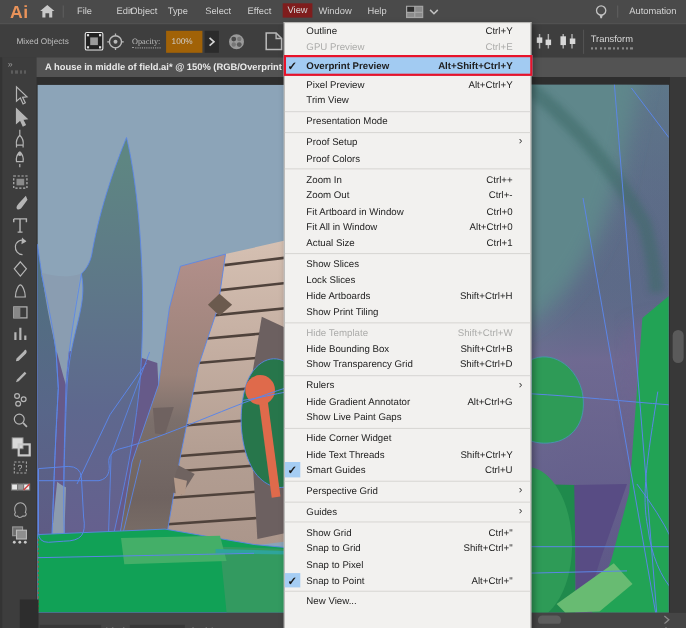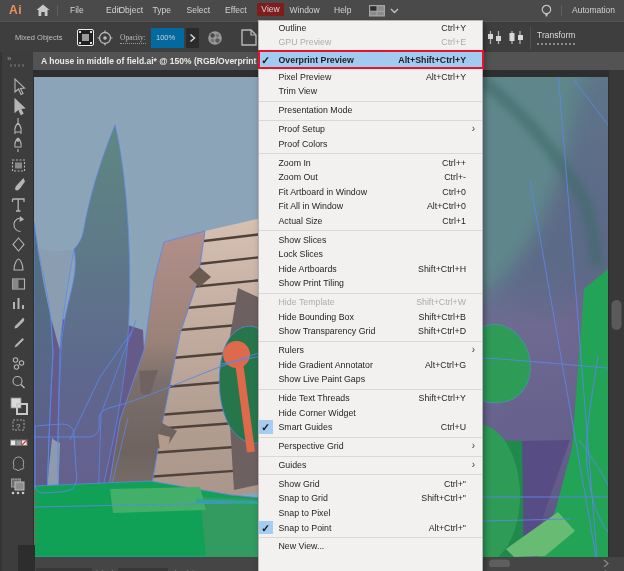--- a/index.html
+++ b/index.html
@@ -4,21 +4,21 @@
 <style>
 * { margin:0; padding:0; box-sizing:border-box; }
 html,body { width:624px; height:571px; overflow:hidden; background:#3d3d3d;
   font-family:"Liberation Sans", sans-serif; }
 #app { position:relative; width:624px; height:571px; }
 .abs { position:absolute; }
 
 
 #menubar { position:absolute; left:0; top:0; width:624px; height:21px; background:#4a4a4a; }
 #menubar .mi { position:absolute; top:0; height:21px; line-height:21px; color:#d2d2d2; font-size:8.5px; }
-#ailogo { position:absolute; left:9px; top:3px; font-size:12px; font-weight:bold; color:#e9935a; letter-spacing:0.5px; }
+#ailogo { position:absolute; left:9px; top:3px; font-size:16px; font-weight:bold; color:#e9935a; letter-spacing:0.5px; }
 #viewbtn { position:absolute; left:257px; top:3px; width:27px; height:13px; background:#7f1d1d; color:#d8d8d8; font-size:8.5px; text-align:center; line-height:13px; }
 
 
 #controlbar { position:absolute; left:0; top:21px; width:624px; height:31px; background:#3e3e3e; border-top:1px solid #545454; }
 #controlbar .lbl { position:absolute; color:#bdbdbd; font-size:7.5px; }
 
 
 #tools { position:absolute; left:0; top:52px; width:33px; height:519px; background:#3d3d3d; border-left:2px solid #343434;}
 
 
@@ -321,21 +321,21 @@
       <div class="abs" style="right:1px; top:1px; width:2px; height:2px; background:#ddd;"></div>
       <div class="abs" style="left:1px; bottom:1px; width:2px; height:2px; background:#ddd;"></div>
       <div class="abs" style="right:1px; bottom:1px; width:2px; height:2px; background:#ddd;"></div>
     </div>
     <svg class="abs" style="left:97px; top:8px;" width="16" height="16" viewBox="0 0 16 16">
       <circle cx="8" cy="8" r="5.5" fill="none" stroke="#b9b9b9" stroke-width="1.3"></circle>
       <circle cx="8" cy="8" r="1.8" fill="#b9b9b9"></circle>
       <path d="M8,0.5 L8,3 M8,13 L8,15.5 M0.5,8 L3,8 M13,8 L15.5,8" stroke="#b9b9b9" stroke-width="1.2"></path>
     </svg>
     <span class="lbl" style="left:120px; top:11px; border-bottom:1px dotted #9a9a9a; padding-bottom:1px;font-family:Liberation Serif, serif;">Opacity:</span>
-    <div class="abs" style="left:151px; top:5.5px; width:33px; height:20px; background:#0369a1; color:#cfcfcf; font-size:7.5px; line-height:20px; padding-left:5px;">100%</div>
+    <div class="abs" style="left:151px; top:5.5px; width:33px; height:20px; background:#a16207; color:#cfcfcf; font-size:7.5px; line-height:20px; padding-left:5px;">100%</div>
     <div class="abs" style="left:185.5px; top:5.5px; width:13px; height:20px; background:#2b2b2b;">
       <svg width="13" height="20" viewBox="0 0 13 20">
           <path d="M4.5,6.5 L8.5,10 L4.5,13.5" fill="none" stroke="#d5d5d5" stroke-width="1.5"></path>
         </svg>
     </div>
     <svg class="abs" style="left:207px; top:7.5px;" width="16" height="16" viewBox="0 0 16 16">
       <circle cx="8" cy="8" r="6.8" fill="#9a9a9a"></circle>
       <circle cx="5.5" cy="5.5" r="2.2" fill="#4a4a4a"></circle>
       <circle cx="10.5" cy="5.5" r="2" fill="#777"></circle>
       <circle cx="5.5" cy="10.5" r="2" fill="#777"></circle>
@@ -449,25 +449,25 @@
       </div>
     <div class="item">
         <span class="t">Hide Gradient Annotator</span>
         <span class="s">Alt+Ctrl+G</span>
       </div>
     <div class="item">
         <span class="t">Show Live Paint Gaps</span>
       </div>
     <div class="sep"></div>
     <div class="item">
+        <span class="t">Hide Corner Widget</span>
+      </div>
+    <div class="item">
         <span class="t">Hide Text Threads</span>
         <span class="s">Shift+Ctrl+Y</span>
-      </div>
-    <div class="item">
-        <span class="t">Hide Corner Widget</span>
       </div>
     <div class="item">
         <span class="ckbox"></span>
         <span class="chk">✓</span>
         <span class="t">Smart Guides</span>
         <span class="s">Ctrl+U</span>
       </div>
     <div class="sep"></div>
     <div class="item">
         <span class="t">Perspective Grid</span>

